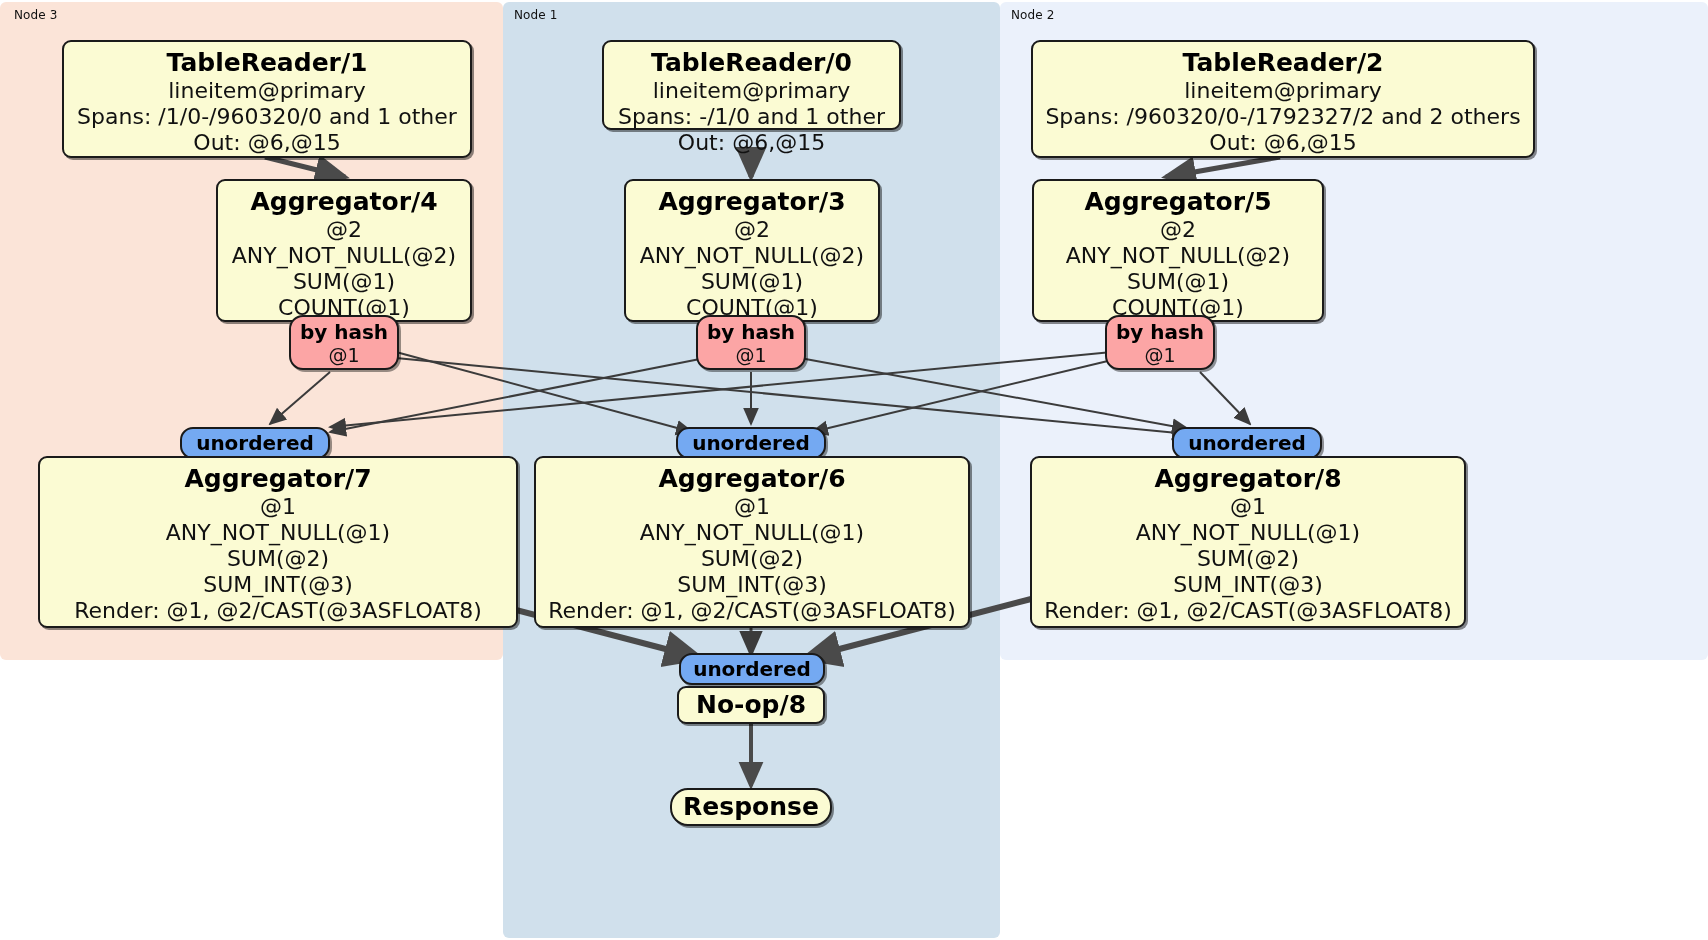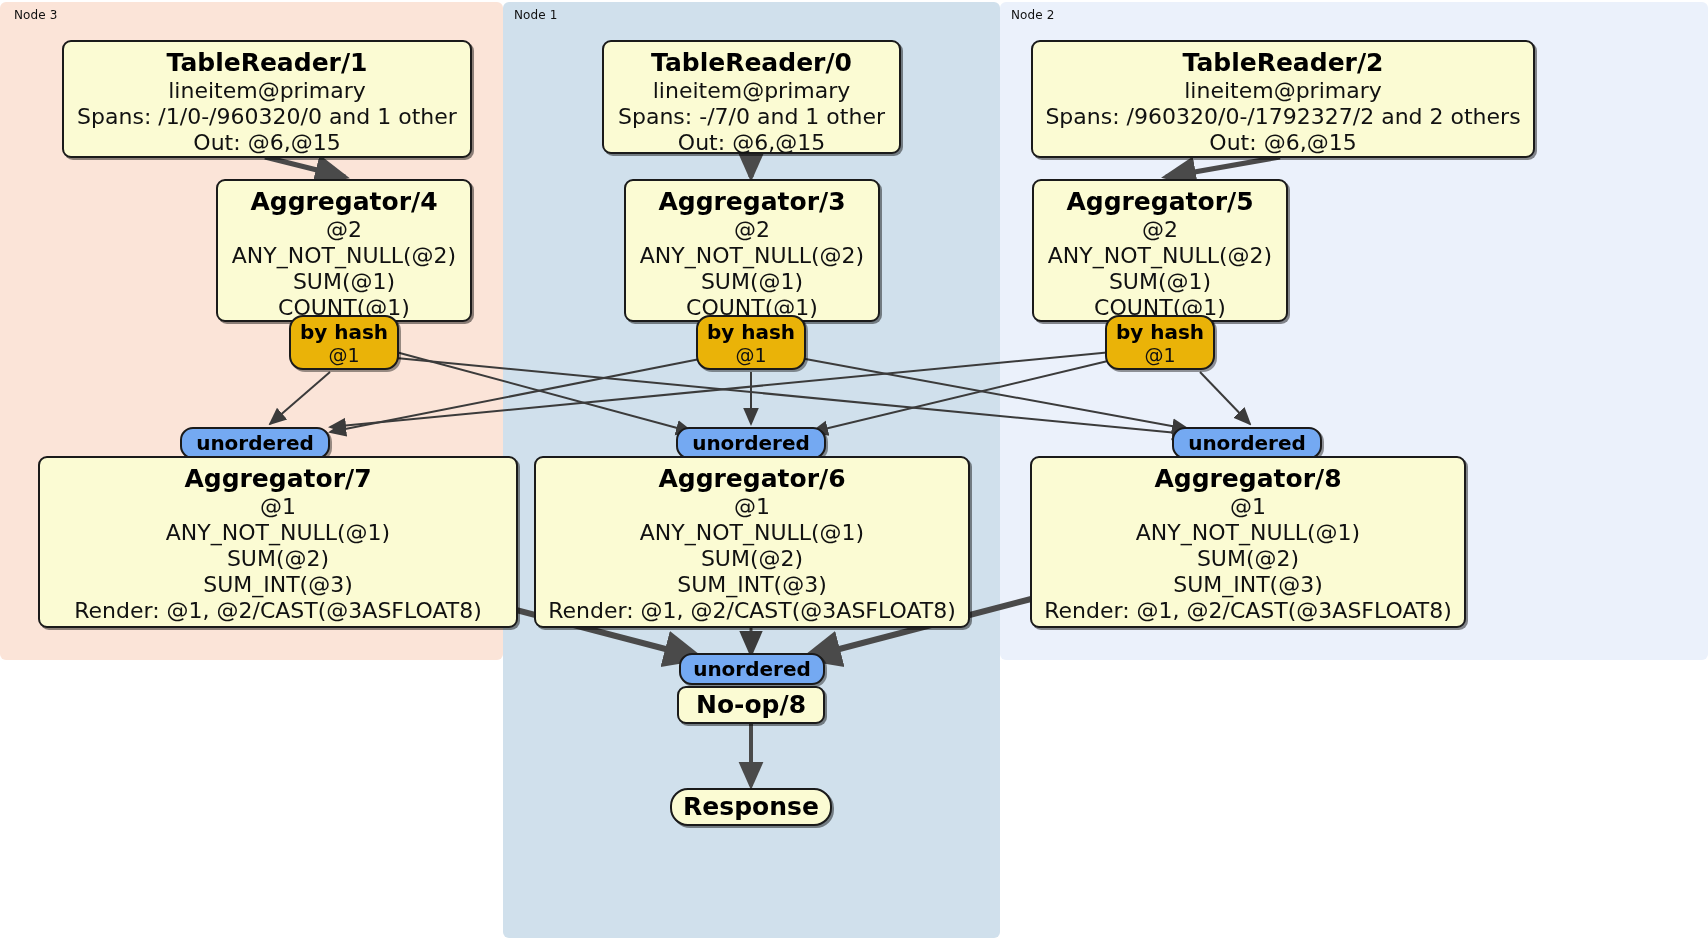--- a/index.html
+++ b/index.html
@@ -14,21 +14,21 @@
     box-sizing:border-box;text-align:center;padding-top:6px;
     box-shadow:2px 2px 0 rgba(0,0,0,0.45);
   }
   .box .title{font-weight:bold;font-size:25px;line-height:30px;color:#000;}
   .box .line{font-size:22px;line-height:26px;color:#111;}
 
   .badge{
     position:absolute;border:2px solid #1a1a1a;box-sizing:border-box;text-align:center;
     box-shadow:2px 2px 0 rgba(0,0,0,0.40);
   }
-  .badge.hash{background:#eab308;border-radius:14px;padding-top:3px;}
+  .badge.hash{background:#fca5a5;border-radius:14px;padding-top:3px;}
   .badge.hash .t{font-weight:bold;font-size:20px;line-height:24px;color:#000;}
   .badge.hash .s{font-size:19px;line-height:22px;color:#111;}
   .badge.unord{background:#74a9f2;border-radius:13px;display:flex;align-items:center;justify-content:center;}
   .badge.unord .t{font-weight:bold;font-size:20px;line-height:22px;color:#000;}
 
   svg.edges{position:absolute;left:0;top:0;width:1708px;height:940px;pointer-events:none;}
 </style>
 </head>
 <body>
 
@@ -82,24 +82,24 @@
     <path d="M751,722 L751,786" stroke="#4a4a4a" stroke-width="4" fill="none" marker-end="url(#ah-thick)"></path>
   </svg>
 
   <div class="box" style="left:62px;top:40px;width:410px;height:118px;">
     <div class="title">TableReader/1</div>
     <div class="line">lineitem@primary</div>
     <div class="line">Spans: /1/0-/960320/0 and 1 other</div>
     <div class="line">Out: @6,@15</div>
   </div>
 
-  <div class="box" style="left:602px;top:40px;width:299px;height:114px;">
+  <div class="box" style="left:602px;top:40px;width:299px;height:90px;">
     <div class="title">TableReader/0</div>
     <div class="line">lineitem@primary</div>
-    <div class="line">Spans: -/7/0 and 1 other</div>
+    <div class="line">Spans: -/1/0 and 1 other</div>
     <div class="line">Out: @6,@15</div>
   </div>
 
   <div class="box" style="left:1031px;top:40px;width:504px;height:118px;">
     <div class="title">TableReader/2</div>
     <div class="line">lineitem@primary</div>
     <div class="line">Spans: /960320/0-/1792327/2 and 2 others</div>
     <div class="line">Out: @6,@15</div>
   </div>
 
@@ -112,21 +112,21 @@
   </div>
 
   <div class="box" style="left:624px;top:179px;width:256px;height:143px;">
     <div class="title">Aggregator/3</div>
     <div class="line">@2</div>
     <div class="line">ANY_NOT_NULL(@2)</div>
     <div class="line">SUM(@1)</div>
     <div class="line">COUNT(@1)</div>
   </div>
 
-  <div class="box" style="left:1032px;top:179px;width:256px;height:143px;">
+  <div class="box" style="left:1032px;top:179px;width:292px;height:143px;">
     <div class="title">Aggregator/5</div>
     <div class="line">@2</div>
     <div class="line">ANY_NOT_NULL(@2)</div>
     <div class="line">SUM(@1)</div>
     <div class="line">COUNT(@1)</div>
   </div>
 
   <div class="badge hash" style="left:289px;top:315px;width:110px;height:55px;">
     <div class="t">by hash</div>
     <div class="s">@1</div>

